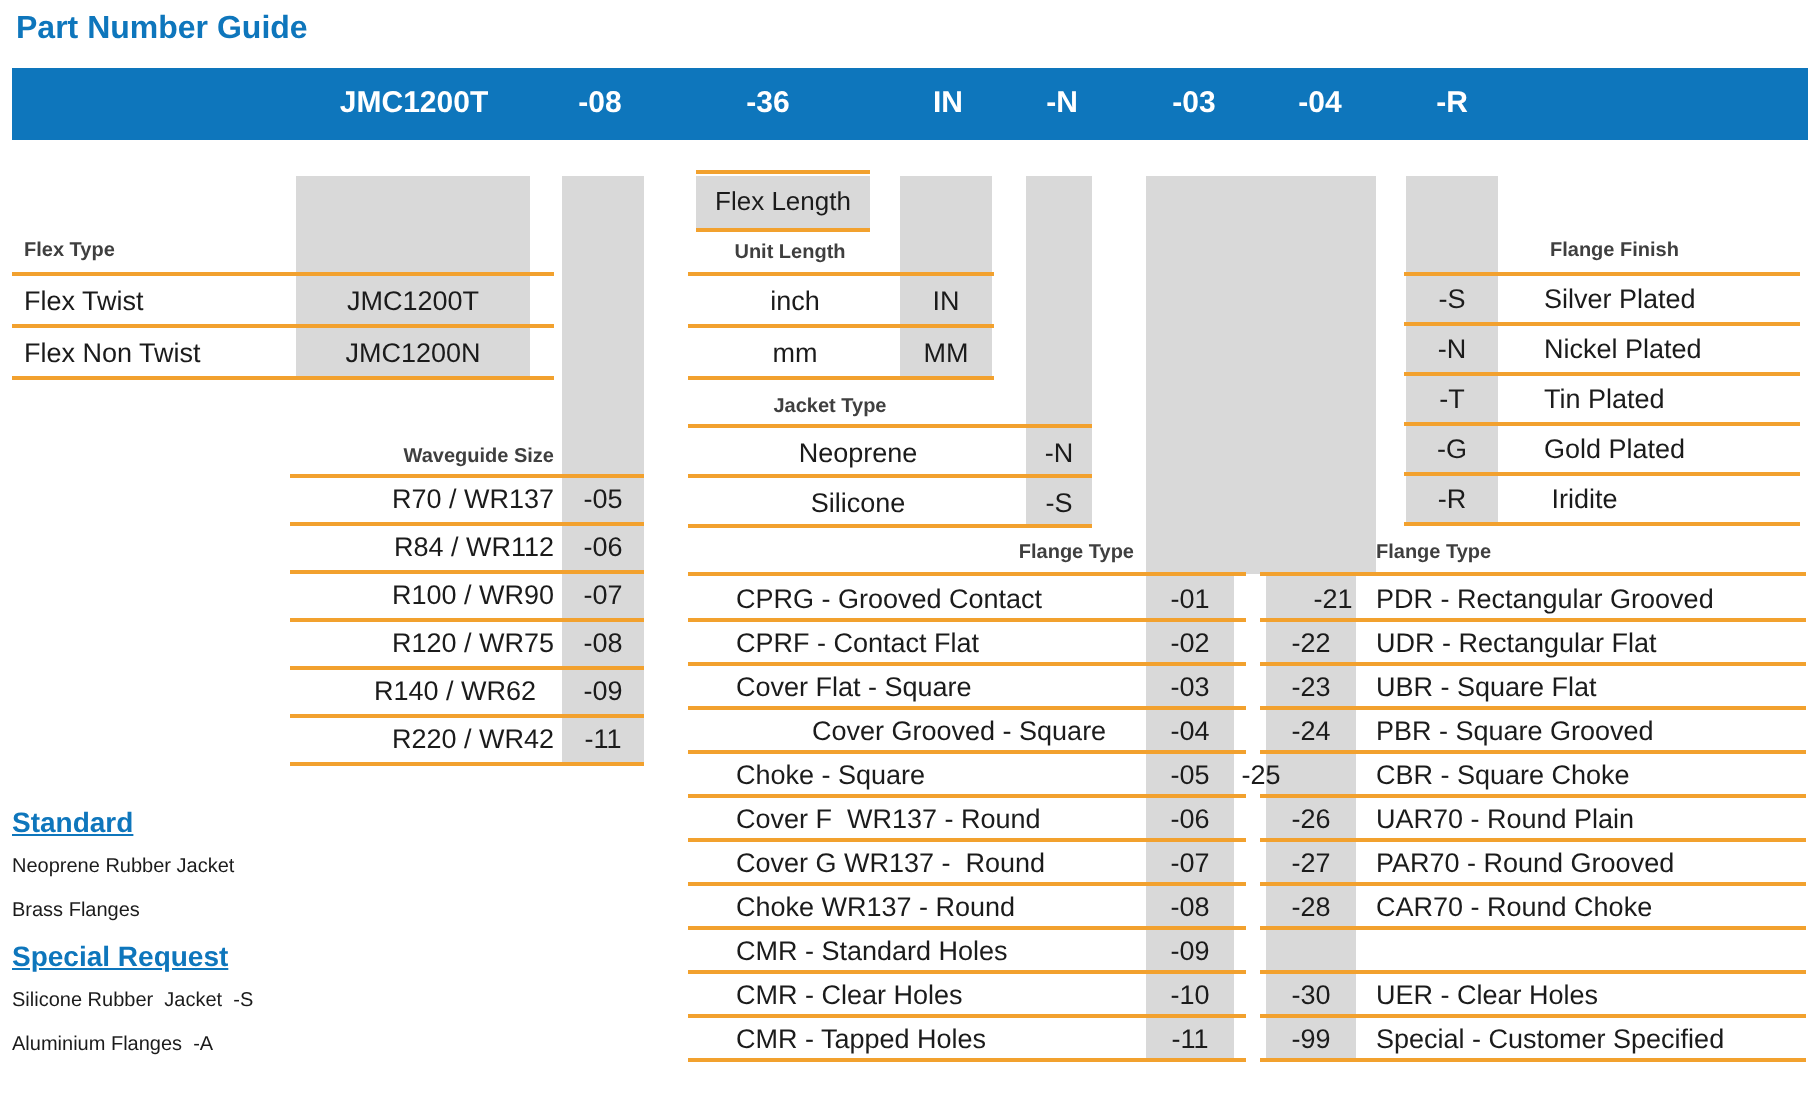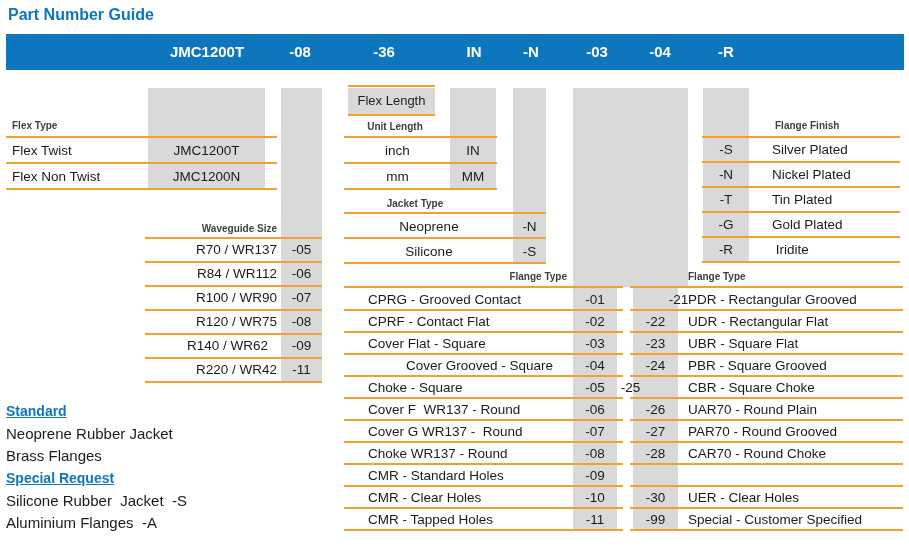--- a/index.html
+++ b/index.html
@@ -14,21 +14,21 @@
   .lbl.c{text-align:center;}
   .lbl.r{text-align:right;}
   #title{position:absolute;left:8px;top:6px;font-size:16px;font-weight:bold;color:#0E76BC;}
   #pnbar{position:absolute;left:6px;top:34px;width:898px;height:36px;background:#0E76BC;}
   .seg{position:absolute;top:0;transform:translateX(-50%);color:#ffffff;font-weight:bold;
        font-size:15px;line-height:36px;white-space:pre;}
   #flexlen-box{position:absolute;left:348px;top:88px;width:87px;height:26px;background:#D9D9D9;
        font-size:13px;color:#1b1b1b;text-align:center;line-height:26px;}
   .note-h{position:absolute;left:6px;font-size:14px;font-weight:bold;color:#0E76BC;
        text-decoration:underline;line-height:16px;white-space:pre;}
-  .note-t{position:absolute;left:6px;font-size:15px;color:#1b1b1b;line-height:15px;white-space:pre;}
+  .note-t{position:absolute;left:6px;font-size:10px;color:#1b1b1b;line-height:15px;white-space:pre;}
 </style>
 </head>
 <body>
 
 <div id="page">
 
   <div id="title">Part Number Guide</div>
 
   <div id="pnbar">
     <span class="seg" style="left:201px;">JMC1200T</span>
@@ -132,21 +132,21 @@
   <i class="ln" style="left:344px;top:485px;width:279px;"></i>
   <span class="cell" style="left:368px;top:490px;">CMR - Clear Holes</span>
   <span class="cell c" style="left:573px;top:490px;width:44px;">-10</span>
   <i class="ln" style="left:344px;top:507px;width:279px;"></i>
   <span class="cell" style="left:368px;top:512px;">CMR - Tapped Holes</span>
   <span class="cell c" style="left:573px;top:512px;width:44px;">-11</span>
   <i class="ln" style="left:344px;top:529px;width:279px;"></i>
 
   <span class="lbl" style="left:688px;top:271px;">Flange Type</span>
   <i class="ln" style="left:630px;top:286px;width:273px;"></i>
-  <span class="cell c" style="left:633px;top:292px;width:67px;margin-left:12px;">-21</span>
+  <span class="cell c" style="left:633px;top:292px;width:67px;">-21</span>
   <span class="cell" style="left:688px;top:292px;">PDR - Rectangular Grooved</span>
   <i class="ln" style="left:630px;top:309px;width:273px;"></i>
   <span class="cell c" style="left:633px;top:314px;width:45px;">-22</span>
   <span class="cell" style="left:688px;top:314px;">UDR - Rectangular Flat</span>
   <i class="ln" style="left:630px;top:331px;width:273px;"></i>
   <span class="cell c" style="left:633px;top:336px;width:45px;">-23</span>
   <span class="cell" style="left:688px;top:336px;">UBR - Square Flat</span>
   <i class="ln" style="left:630px;top:353px;width:273px;"></i>
   <span class="cell c" style="left:633px;top:358px;width:45px;">-24</span>
   <span class="cell" style="left:688px;top:358px;">PBR - Square Grooved</span>

